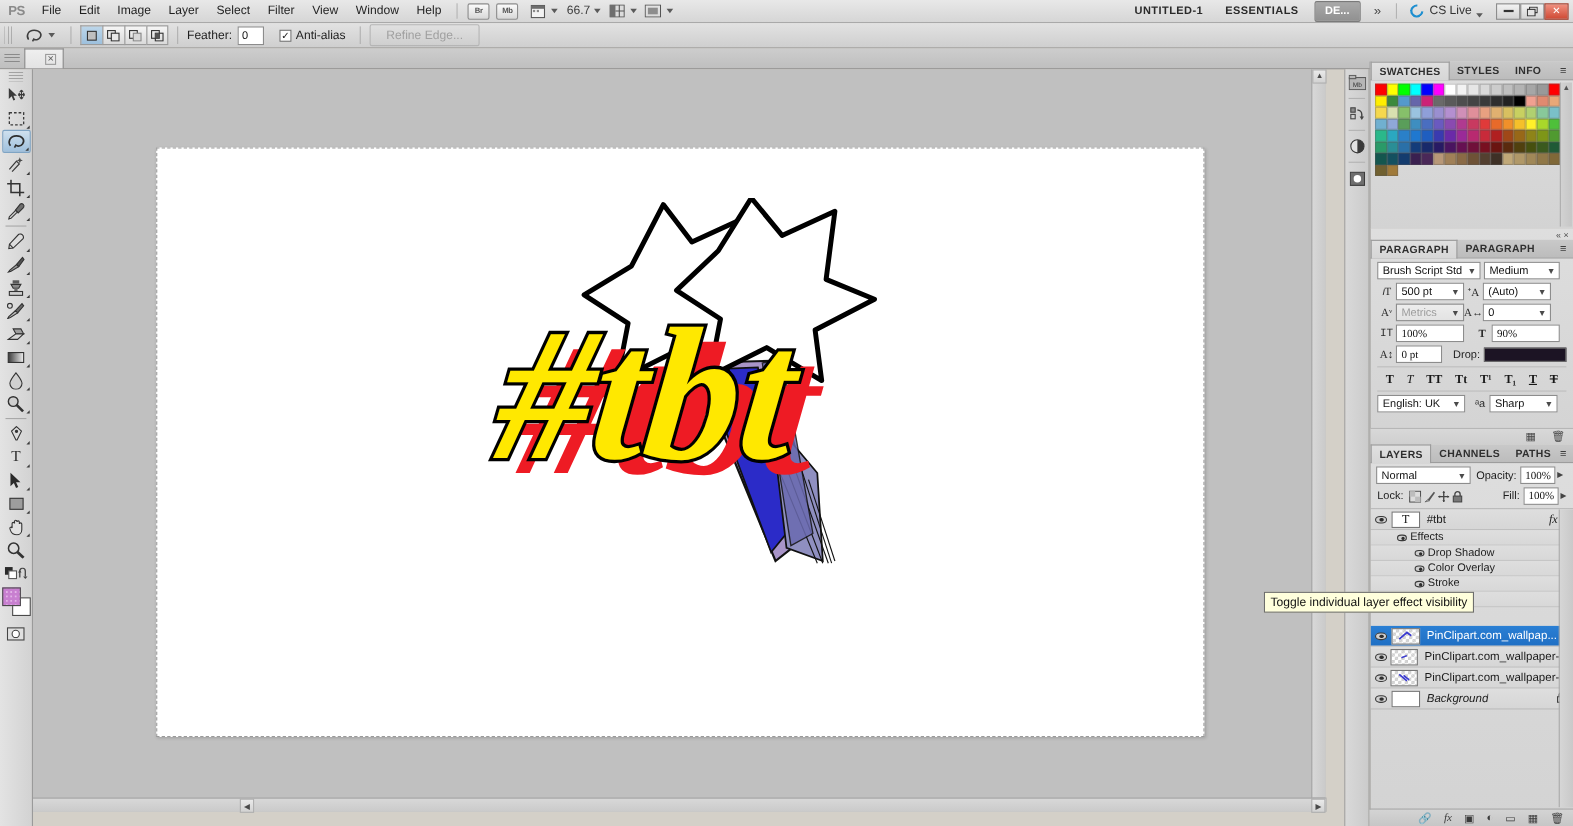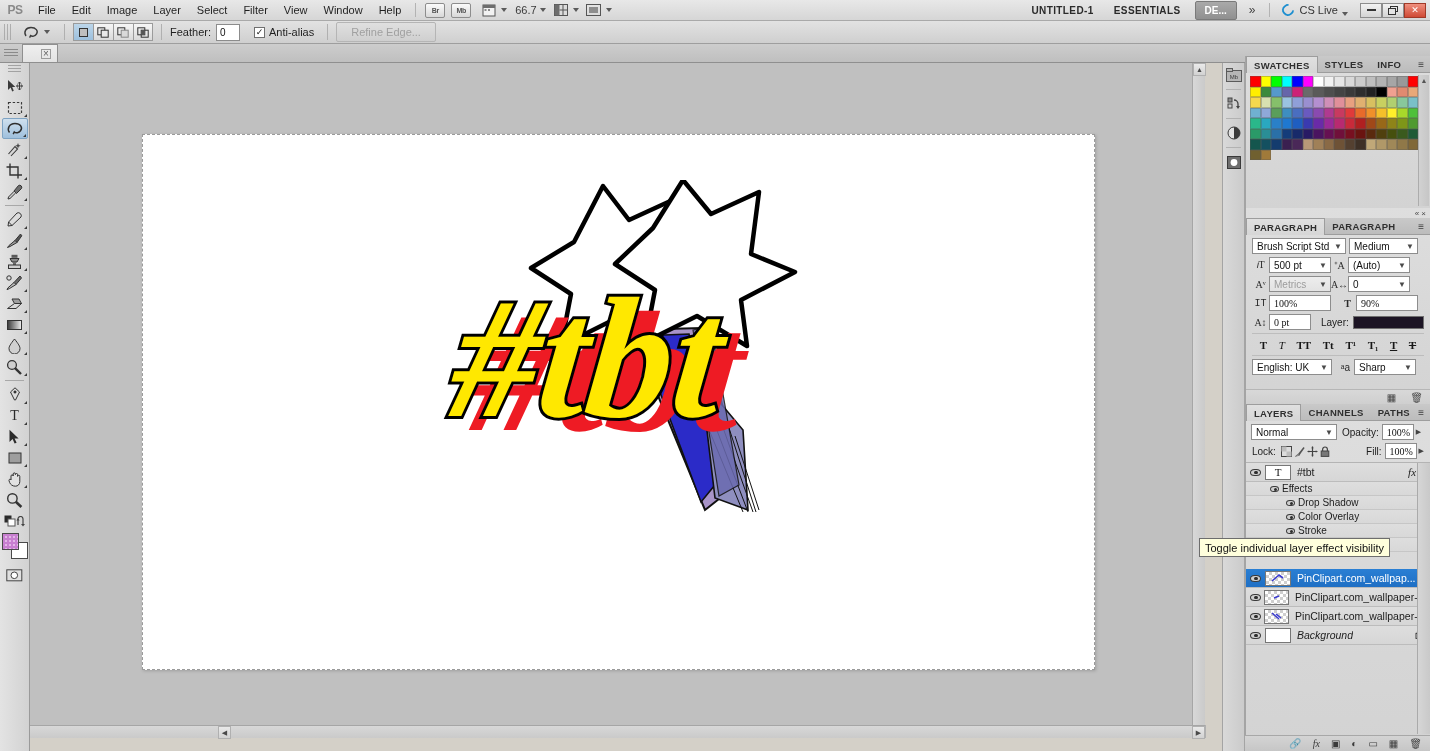--- a/index.html
+++ b/index.html
@@ -215,21 +215,21 @@
      font-family:"Liberation Serif",serif; font-size:11px; color:#111; }
   .ly-name { white-space:nowrap; overflow:hidden; text-overflow:ellipsis; }
   .fx-tag { margin-left:auto; font-family:"Liberation Serif",serif; font-style:italic; font-size:11px;
      padding-right: 4px; color:#1c1c1c;}
   .ef-row { display:flex; align-items:center; height: 14px; font-size: 10px; color:#1c1c1c;
      background: linear-gradient(#dedede,#d8d8d8); border-bottom:1px solid #c6c6c6; }
   .ly-scroll { position:absolute; right:0; top:0; width: 13px; bottom: 0;
      background: linear-gradient(to right,#d6d6d6,#c9c9c9); border-left:1px solid #aaa; }
 
   .tooltip {
-    position: absolute; left: 1199px; top: 538px; height: 19px;
+    position: absolute; left: 1149px; top: 538px; height: 19px;
     background: #ffffdc; border: 1px solid #6d6d6d; font-size: 11px; color: #101010;
     padding: 1px 5px; line-height: 17px; white-space: nowrap; z-index: 50;
   }
 
   .lockrow { display:flex; align-items:center; font-size:10px; color:#1d1d1d; margin: 3px 6px; }
   .lk { width: 13px; height:13px; display:flex; align-items:center; justify-content:center; font-size:9px; color:#333;}
   .foot-icons { position:absolute; right:0; bottom:0; width: 185px; height: 16px;
      background: linear-gradient(#d4d4d4,#c6c6c6); border-top: 1px solid #a8a8a8;
      display:flex; align-items:center; justify-content:flex-end; gap: 11px; padding-right: 8px; }
   .fi { font-size: 10px; color:#3a3a3a; font-family:"Liberation Serif",serif; }
@@ -786,21 +786,21 @@
       <div class="tfield" style="width:62px">100%</div>
       <div class="ch-ico" style="margin-left:8px" style2="">
         <span style="font-family:'Liberation Serif',serif;font-weight:bold">T</span>
       </div>
       <div class="tfield" style="width:62px">90%</div>
     </div>
 
     <div class="ch-row">
       <div class="ch-ico" style="font-family:'Liberation Serif',serif">A↕</div>
       <div class="tfield" style="width:42px">0 pt</div>
-      <div style="margin-left:10px;margin-right:4px;font-size:10px">Layer:</div>
+      <div style="margin-left:10px;margin-right:4px;font-size:10px">Drop:</div>
       <div class="colorsw"></div>
     </div>
 
     <div style="height:1px;background:#bdbdbd;margin:2px 6px"></div>
 
     <div class="ch-btnrow">
       <span>T</span>
       <span style="font-style:italic;font-weight:normal">T</span>
       <span>TT</span>
       <span>Tt</span>

